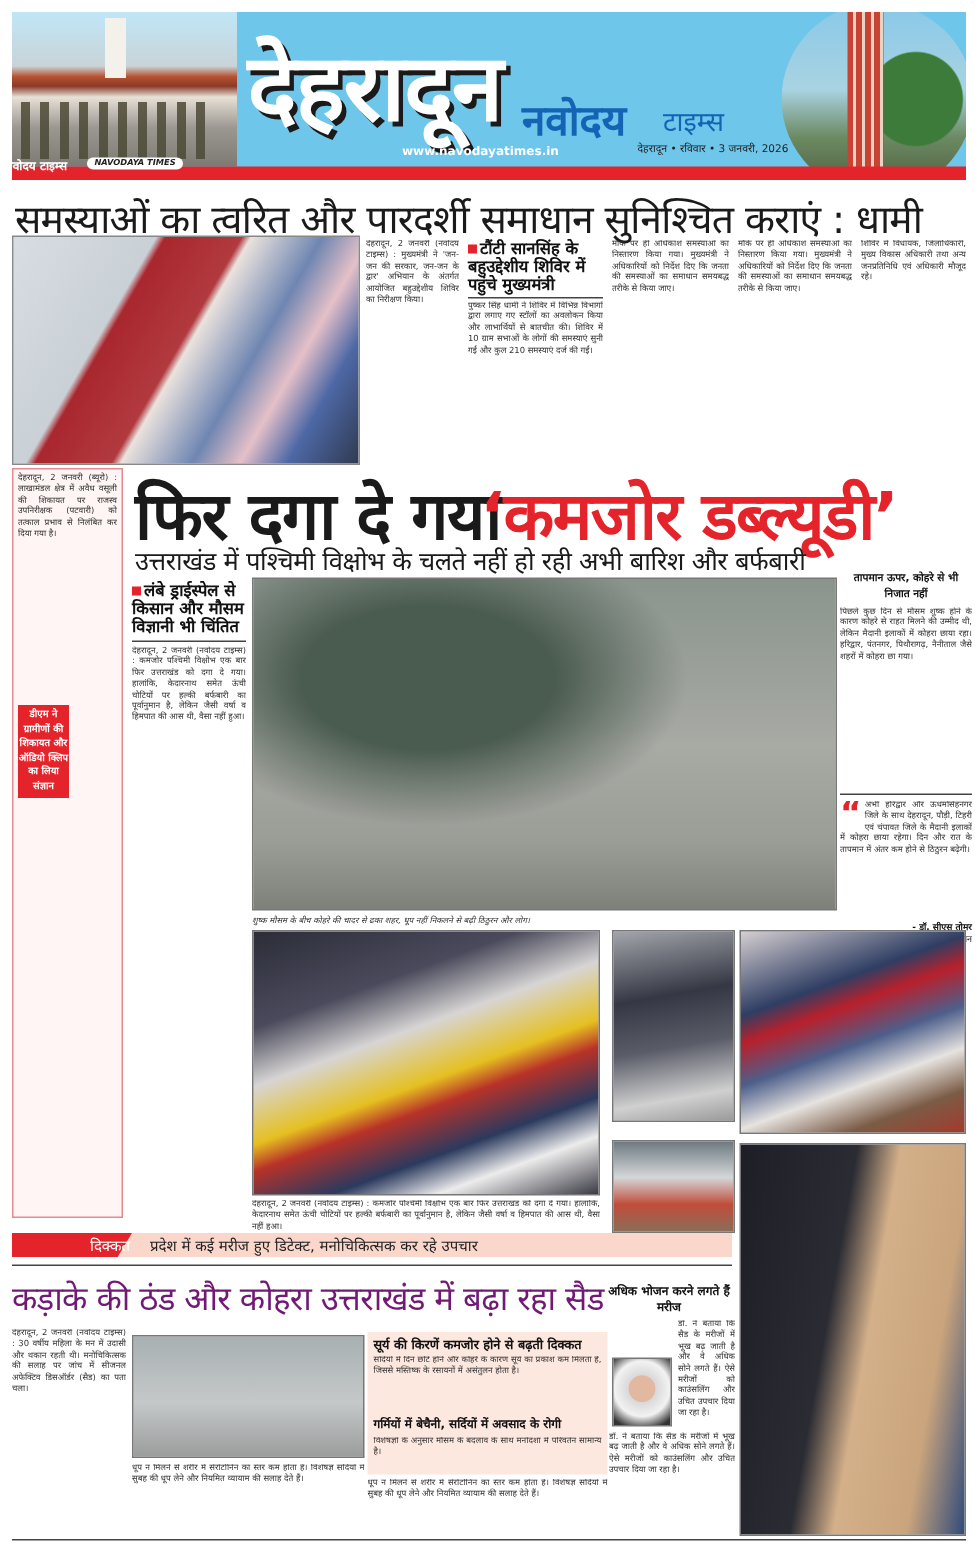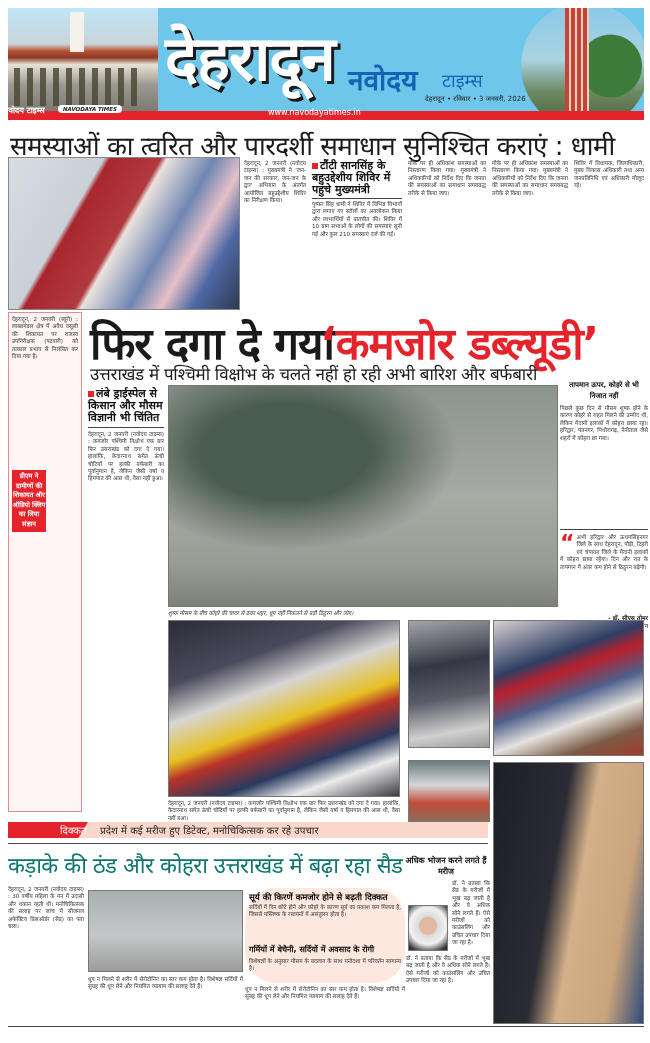--- a/index.html
+++ b/index.html
@@ -11,21 +11,21 @@
   .mh-left-photo { left: 0; top: 0; width: 150px; height: 103px; background: linear-gradient(180deg,#bfe6f7 0%,#c9d4d8 35%,#b7502e 42%,#8a3a28 48%,#e7e1d6 55%,#9b9791 75%,#7d7a74 100%); }
   .mh-left-photo .tower { left: 62px; top: 4px; width: 14px; height: 40px; background: #f4f0ea; }
   .mh-left-photo .soldiers { left: 6px; top: 60px; width: 130px; height: 38px; background: repeating-linear-gradient(90deg,#4b4a35 0 6px,transparent 6px 13px); opacity: .85; }
   .mh-title { left: 165px; top: 14px; font-family: "DejaVu Sans", sans-serif; font-weight: bold; font-size: 62px; color: #fff; text-shadow: 3px 3px 0 #1a1a1a; letter-spacing: -1px; }
   .mh-navoday { left: 348px; top: 60px; font-weight: bold; font-size: 28px; color: #1463b4; }
   .mh-times { left: 442px; top: 68px; font-size: 18px; color: #1463b4; }
   .mh-date { left: 425px; top: 94px; font-size: 7px; color: #222; }
   .mh-bar { left: 0; top: 103px; width: 636px; height: 13px; background: #e4232b; }
   .mh-bar-brand { left: 4px; top: 104px; font-size: 8px; font-weight: bold; color: #fff; }
   .mh-bar-pill { left: 58px; top: 105px; width: 64px; height: 8px; background: #fff; border-radius: 4px; font-size: 5.5px; font-style: italic; font-weight: bold; text-align: center; line-height: 8px; color: #222; }
-  .mh-bar-url { left: 268px; top: 108px; font-size: 8px; font-weight: normal; color: #fff; }
+  .mh-bar-url { left: 268px; top: 96px; font-size: 8px; font-weight: bold; color: #fff; }
   .mh-right-photo { left: 513px; top: -6px; width: 128px; height: 128px; border-radius: 50%; background: radial-gradient(circle at 70% 50%,#3c7b3a 0 28%,transparent 29%), linear-gradient(180deg,#88c8e8 0%,#a9d3e2 45%,#6c8a62 70%,#4a5a3c 100%); overflow: hidden; }
   .clocktower { left: 44px; top: 0; width: 24px; height: 120px; background: repeating-linear-gradient(90deg,#c94335 0 4px,#e8d2c4 4px 6px); }
 
   
   .hl1 { left: 10px; top: 127px; width: 632px; font-size: 26px; color: #1a1a1a; white-space: nowrap; letter-spacing: -0.5px; }
   .photo-cm { left: 8px; top: 157px; width: 232px; height: 153px; background: linear-gradient(120deg,#d8dde2 0%,#c9d0d6 30%,#a9272e 32%,#b13a3f 48%,#eae2dd 50%,#6f86b2 65%,#e5c0c8 75%,#4d68a5 85%,#303a52 100%); border: 1px solid #888; }
   .col { font-size: 5.6px; line-height: 7.4px; color: #333; text-align: justify; overflow: hidden; }
   .sub-head { font-weight: bold; font-size: 11px; line-height: 12px; color: #111; }
   .red-sq { display: inline-block; width: 6px; height: 6px; background: #e4232b; margin-right: 2px; }
 
@@ -49,23 +49,23 @@
   .photo-fire { left: 408px; top: 760px; width: 82px; height: 62px; background: linear-gradient(180deg,#6d7a80 0%,#d4d7d9 40%,#c04d3a 70%,#8a6d58 100%); border: 1px solid #777; }
   .photo-street1 { left: 493px; top: 620px; width: 151px; height: 136px; background: linear-gradient(160deg,#d6cfd2 0%,#2f3e63 30%,#b8202c 40%,#4d5f8a 55%,#e6e3e0 70%,#7b5c46 85%,#a33a2c 100%); border: 1px solid #777; }
   .photo-street2 { left: 493px; top: 762px; width: 151px; height: 262px; background: linear-gradient(100deg,#1e1f26 0%,#2a2b33 40%,#d4b08a 55%,#c9a47c 80%,#2f4b7a 100%); border: 1px solid #777; }
 
   .banner-tag { left: 8px; top: 822px; width: 480px; height: 16px; background: #fbd7cb; }
   .banner-red { left: 8px; top: 822px; width: 80px; height: 16px; background: #e4232b; clip-path: polygon(0 0,100% 0,88% 100%,0 100%); }
   .banner-red-text { left: 28px; top: 823px; font-size: 10px; color: #fff; padding-left: 32px; }
   .banner-text { left: 100px; top: 823px; font-size: 10px; color: #222; white-space: nowrap; }
   .divider { background: #444; height: 1px; }
 
-  .hl4 { left: 8px; top: 849px; font-size: 22px; color: #0f766e; white-space: nowrap; letter-spacing: -0.5px; }
+  .hl4 { left: 8px; top: 849px; font-size: 22px; color: #701a75; white-space: nowrap; letter-spacing: -0.5px; }
   .fog-photo2 { left: 88px; top: 890px; width: 155px; height: 82px; background: linear-gradient(180deg,#a8b0b2 0%,#c5c8c8 55%,#9a9d9c 100%); border: 1px solid #777; }
-  .infobox { left: 245px; top: 888px; width: 160px; height: 95px; background: #fde8df; border-radius: 31px; }
+  .infobox { left: 245px; top: 888px; width: 160px; height: 95px; background: #fde8df; }
   .infobox .t1 { font-size: 8.5px; font-weight: bold; line-height: 12px; padding: 3px 4px 1px; }
   .infobox .t2 { font-size: 8px; font-weight: bold; line-height: 12px; padding: 2px 4px; }
   .doctor-photo { left: 408px; top: 905px; width: 40px; height: 46px; background: radial-gradient(circle at 50% 45%,#e2b8a0 0 28%,#d9d9d9 30%,#f2f2f2 60%,#333 90%); border: 1px solid #777; }
   .sidebox-head { left: 403px; top: 855px; width: 86px; font-size: 8px; font-weight: bold; text-align: center; line-height: 11px; }
 </style>
 </head>
 <body>
 
 <div class="abs masthead">
   <div class="abs mh-left-photo">

